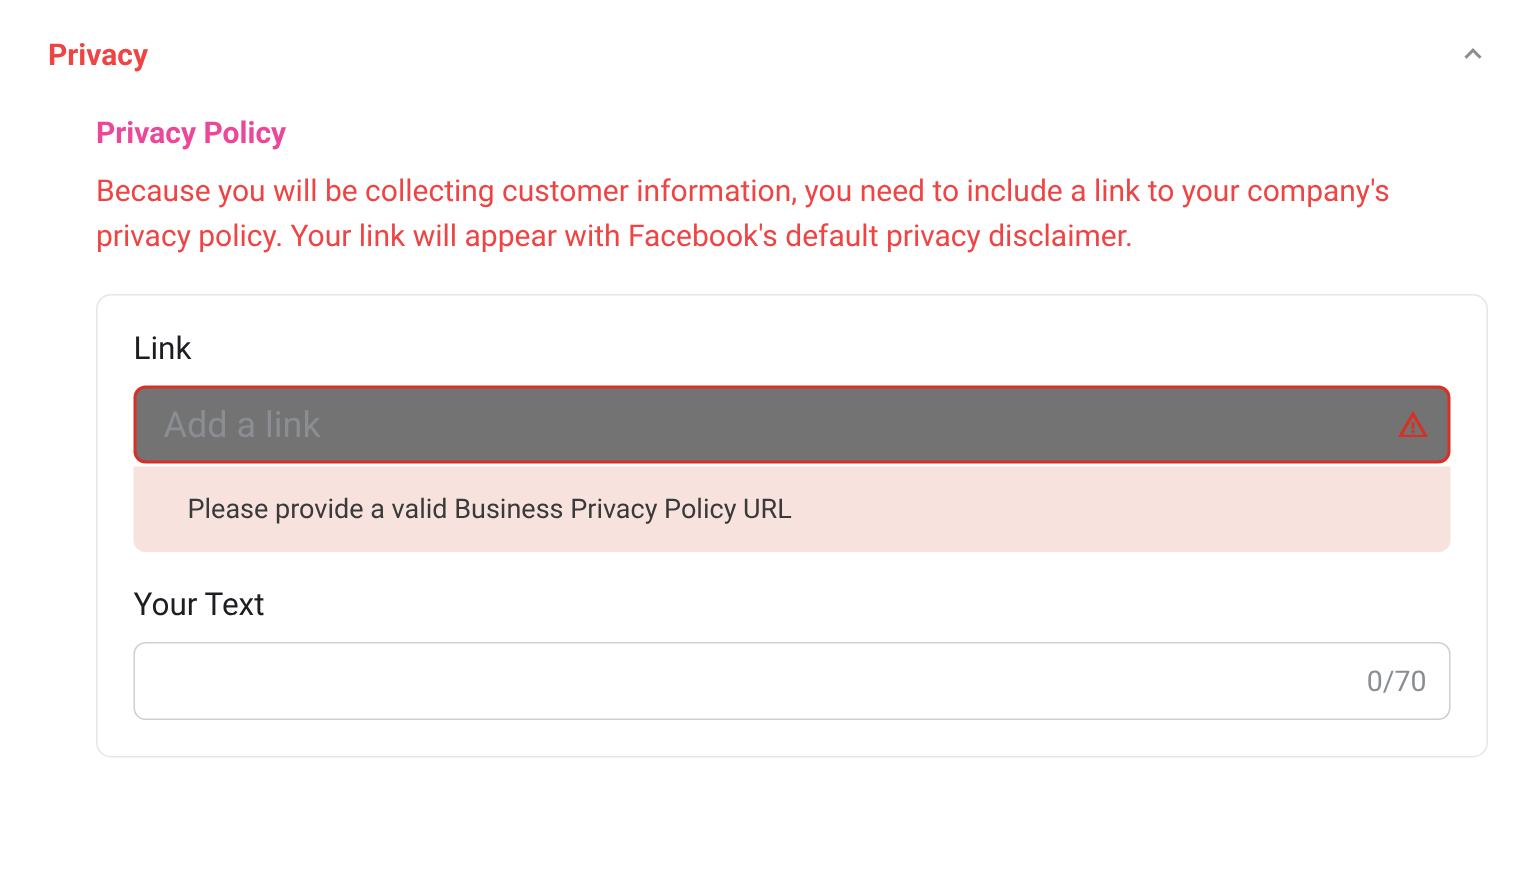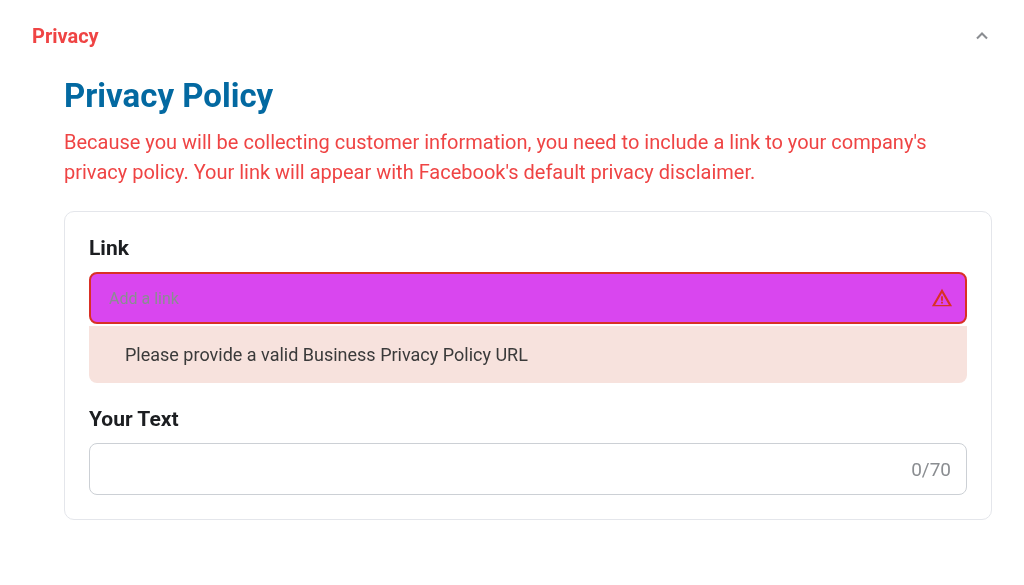--- a/index.html
+++ b/index.html
@@ -40,23 +40,23 @@
       stroke: #8a8d91;
       stroke-width: 2.5;
       fill: none;
     }
 
     .content {
       padding-left: 32px;
     }
 
     .subsection-title {
-      font-size: 33px;
+      font-size: 20px;
       font-weight: 700;
-      color: #0369a1;
+      color: #ec4899;
       margin-bottom: 12px;
     }
 
     .description {
       font-size: 20px;
       font-weight: 400;
       color: #ef4444;
       line-height: 1.5;
       margin-bottom: 24px;
     }
@@ -71,39 +71,39 @@
     .field-group {
       margin-bottom: 24px;
     }
 
     .field-group:last-child {
       margin-bottom: 0;
     }
 
     .field-label {
       font-size: 21px;
-      font-weight: 700;
+      font-weight: 400;
       color: #1c1e21;
       margin-bottom: 12px;
       display: block;
     }
 
     .input-wrapper {
       position: relative;
     }
 
     .input-error {
       width: 100%;
       height: 52px;
       border: 2px solid #d93025;
       border-radius: 8px;
       padding: 0 48px 0 18px;
-      font-size: 16px;
+      font-size: 24px;
       font-family: inherit;
-      background: #d946ef;
+      background: #737373;
       color: #1c1e21;
       outline: none;
     }
 
     .input-error::placeholder {
       color: #8a8d91;
     }
 
     .error-icon {
       position: absolute;

